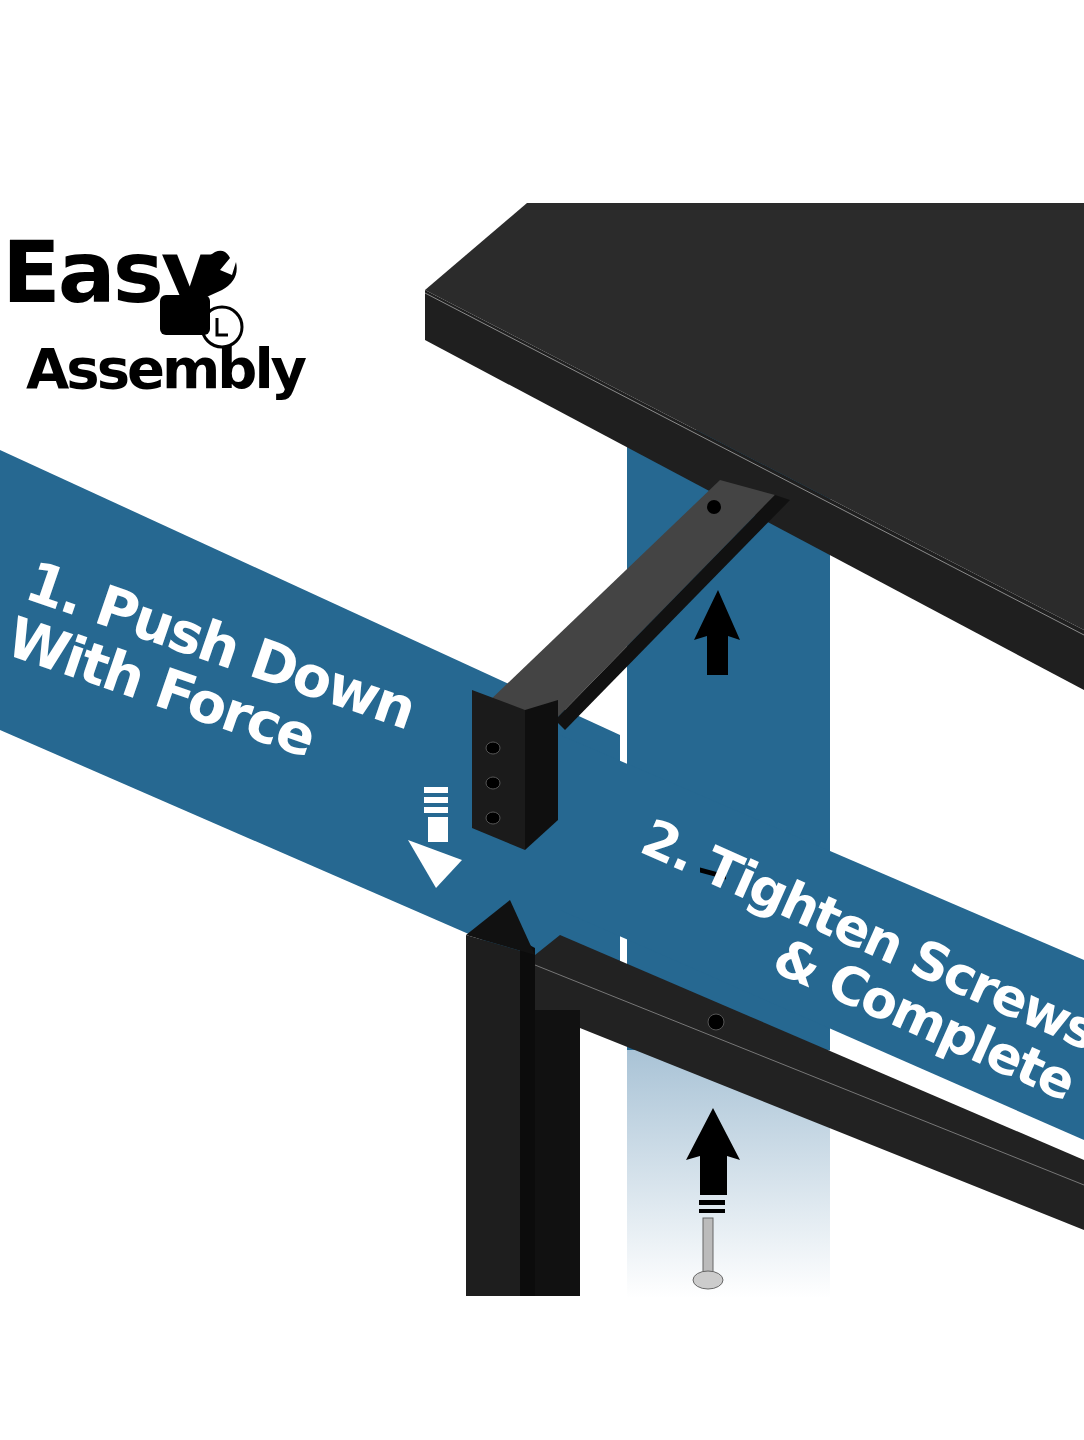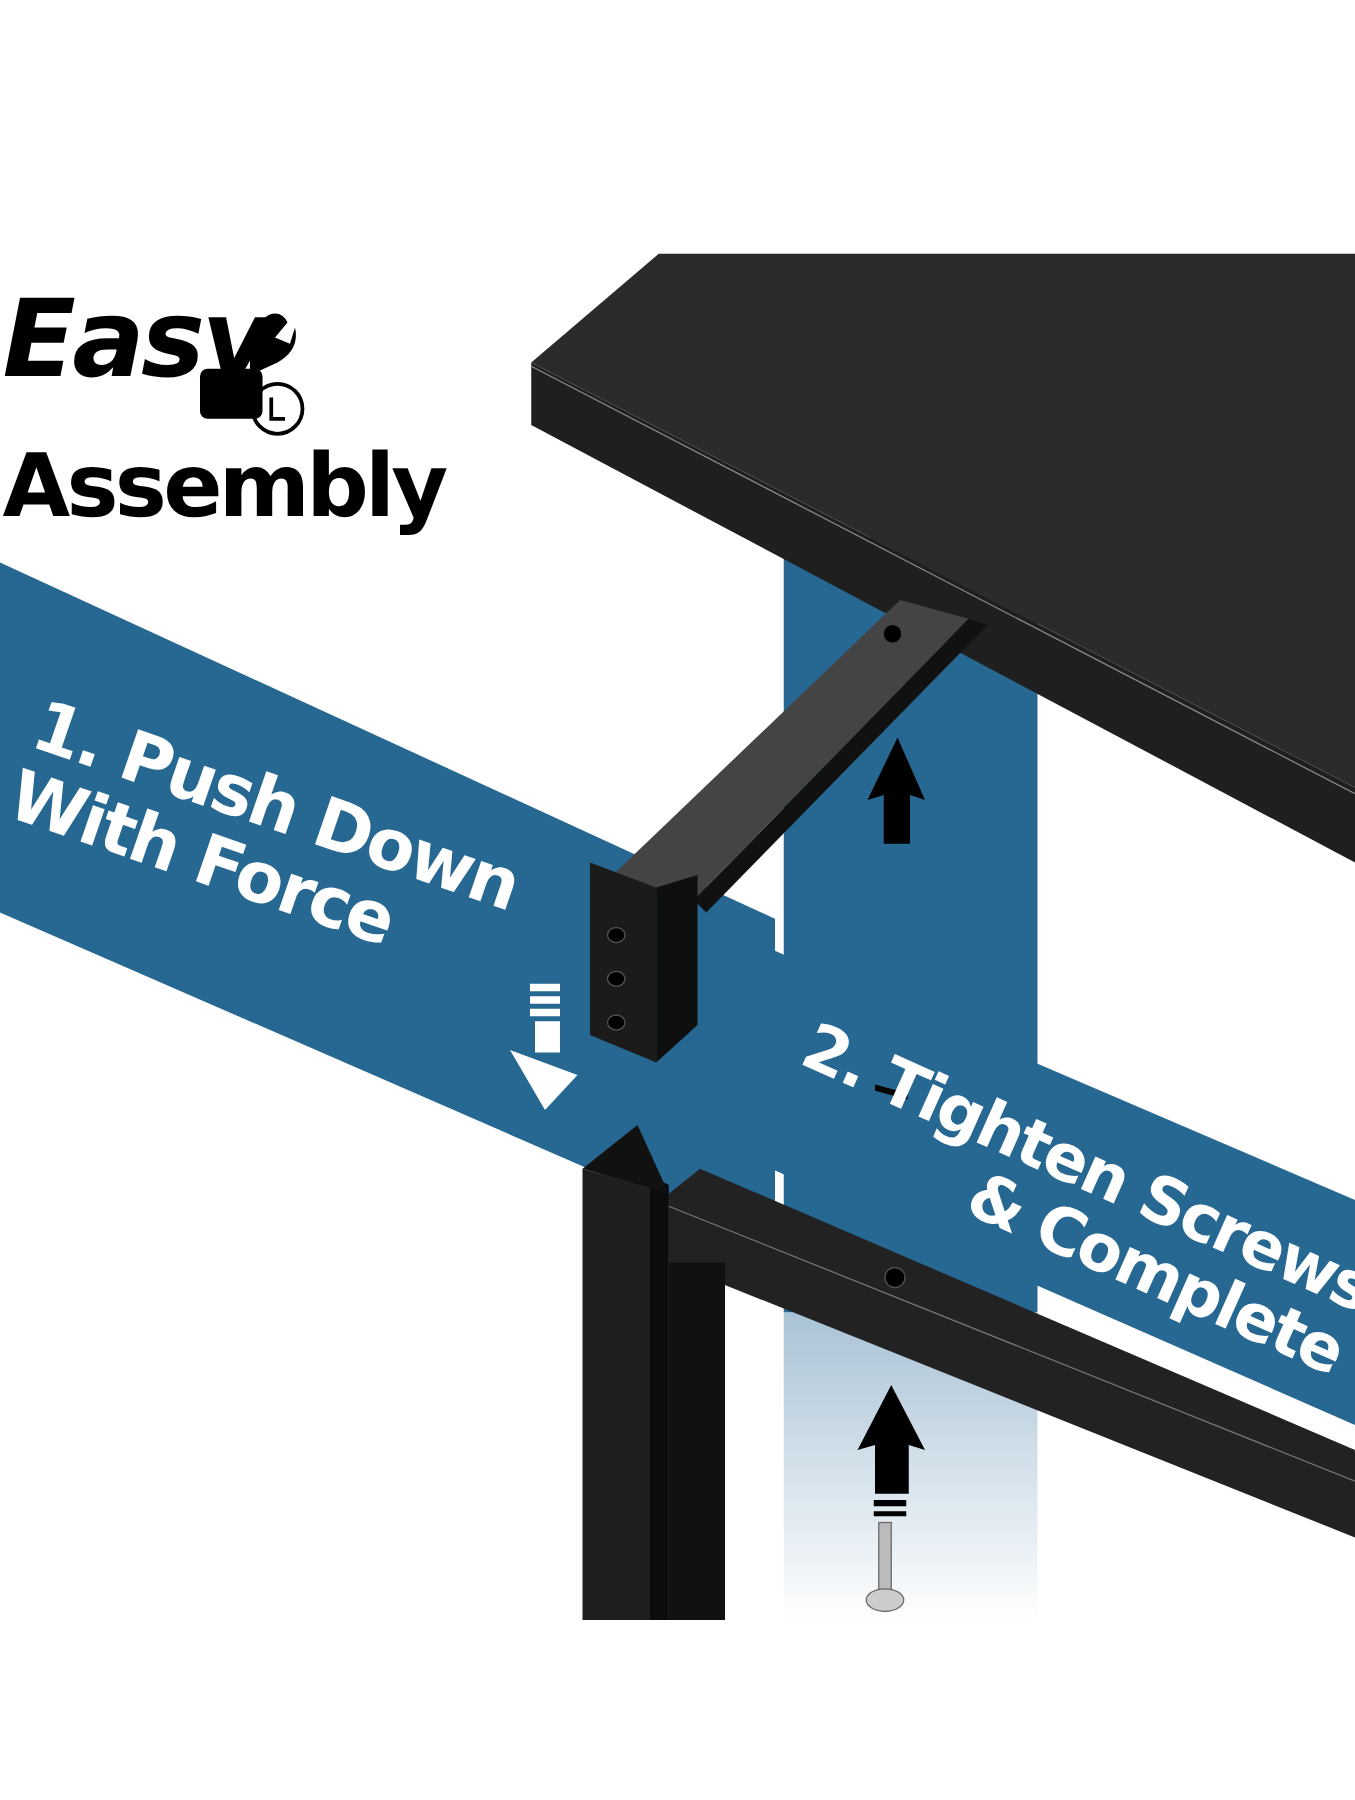--- a/index.html
+++ b/index.html
@@ -1,20 +1,20 @@
 <!DOCTYPE html>
 <html><head>
 <meta charset="utf-8">
 <style>
   html, body { margin:0; padding:0; background:#ffffff; }
   body { width:1084px; height:1440px; position:relative; overflow:hidden; font-family:"DejaVu Sans", sans-serif; }
   svg { position:absolute; left:0; top:0; }
   .title { position:absolute; left:2px; font-weight:bold; color:#000; letter-spacing:-3px; font-family:"DejaVu Sans", sans-serif; }
-  .t1 { top:222px; font-size:86px;font-style:italic; }
-  .t2 { top:348px; font-size:70px; }
+  .t1 { top:222px; font-size:86px; }
+  .t2 { top:336px; font-size:56px;margin-left:24px; }
   .step { position:absolute; color:#fff; font-weight:bold; font-family:"DejaVu Sans", sans-serif; line-height:1.05; transform-origin:0 0; white-space:pre; }
   .step1 { left:38px; top:552px; font-size:56px; transform:rotate(19deg); letter-spacing:-2px; }
   .step2 { left:656px; top:810px; font-size:52px; transform:rotate(24deg); letter-spacing:-2px; text-align:right; }
 </style>
 </head>
 <body>
 
 <svg width="1084" height="1440" viewBox="0 0 1084 1440">
   <defs>
     <linearGradient id="screwGlow" x1="0" y1="1" x2="0" y2="0">

